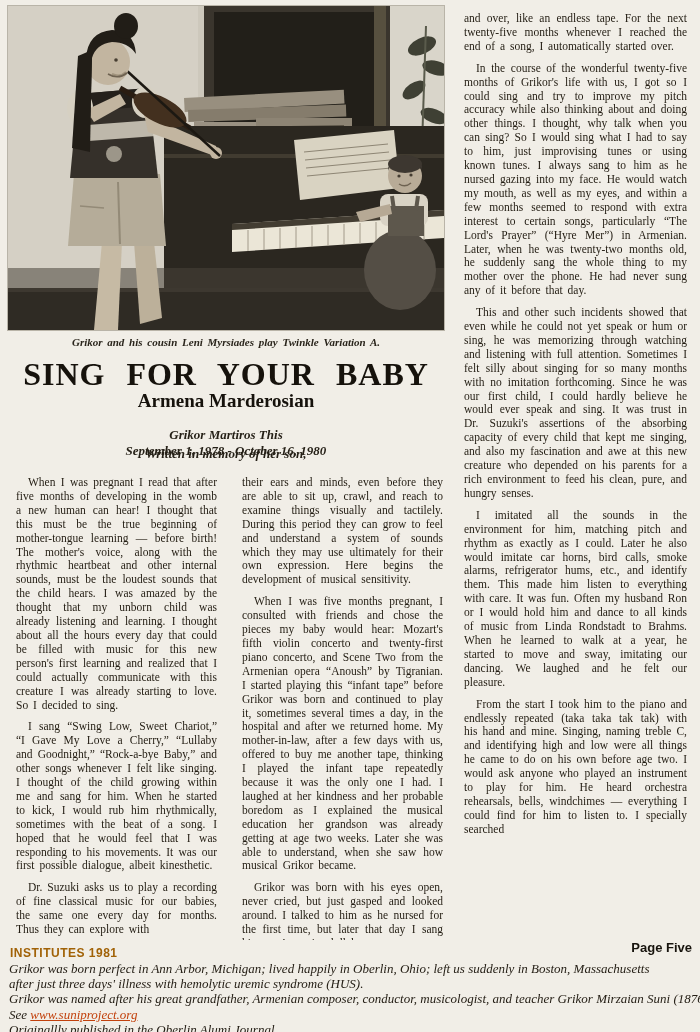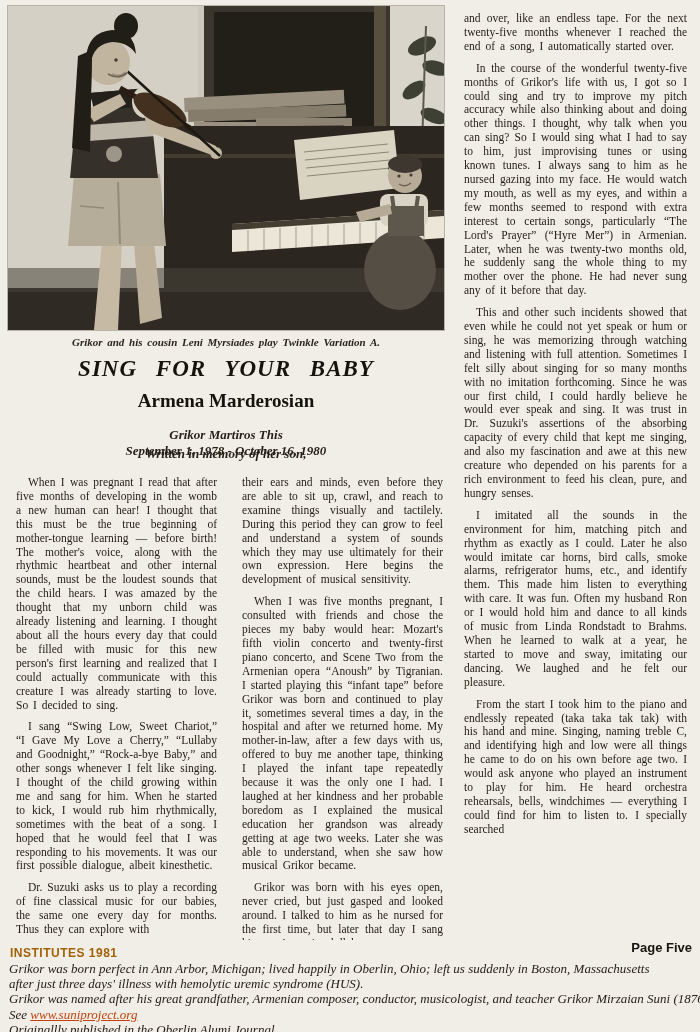--- a/index.html
+++ b/index.html
@@ -33,23 +33,22 @@
     font-style: italic;
     word-spacing: 2px;
     color: #2a251c;
   }
 
   
   .title {
     position: absolute;
     left: 0; top: 356px; width: 452px;
     text-align: center;
-    font-size: 23px;
-    font-weight: bold;
-    font-style: italic;
+    font-size: 32px;
+    font-weight: bold;
     letter-spacing: 1px;
     word-spacing: 12px;
     color: #16120c;
   }
   .author {
     position: absolute;
     left: 0; top: 390px; width: 452px;
     text-align: center;
     font-size: 19px;
     font-weight: bold;

